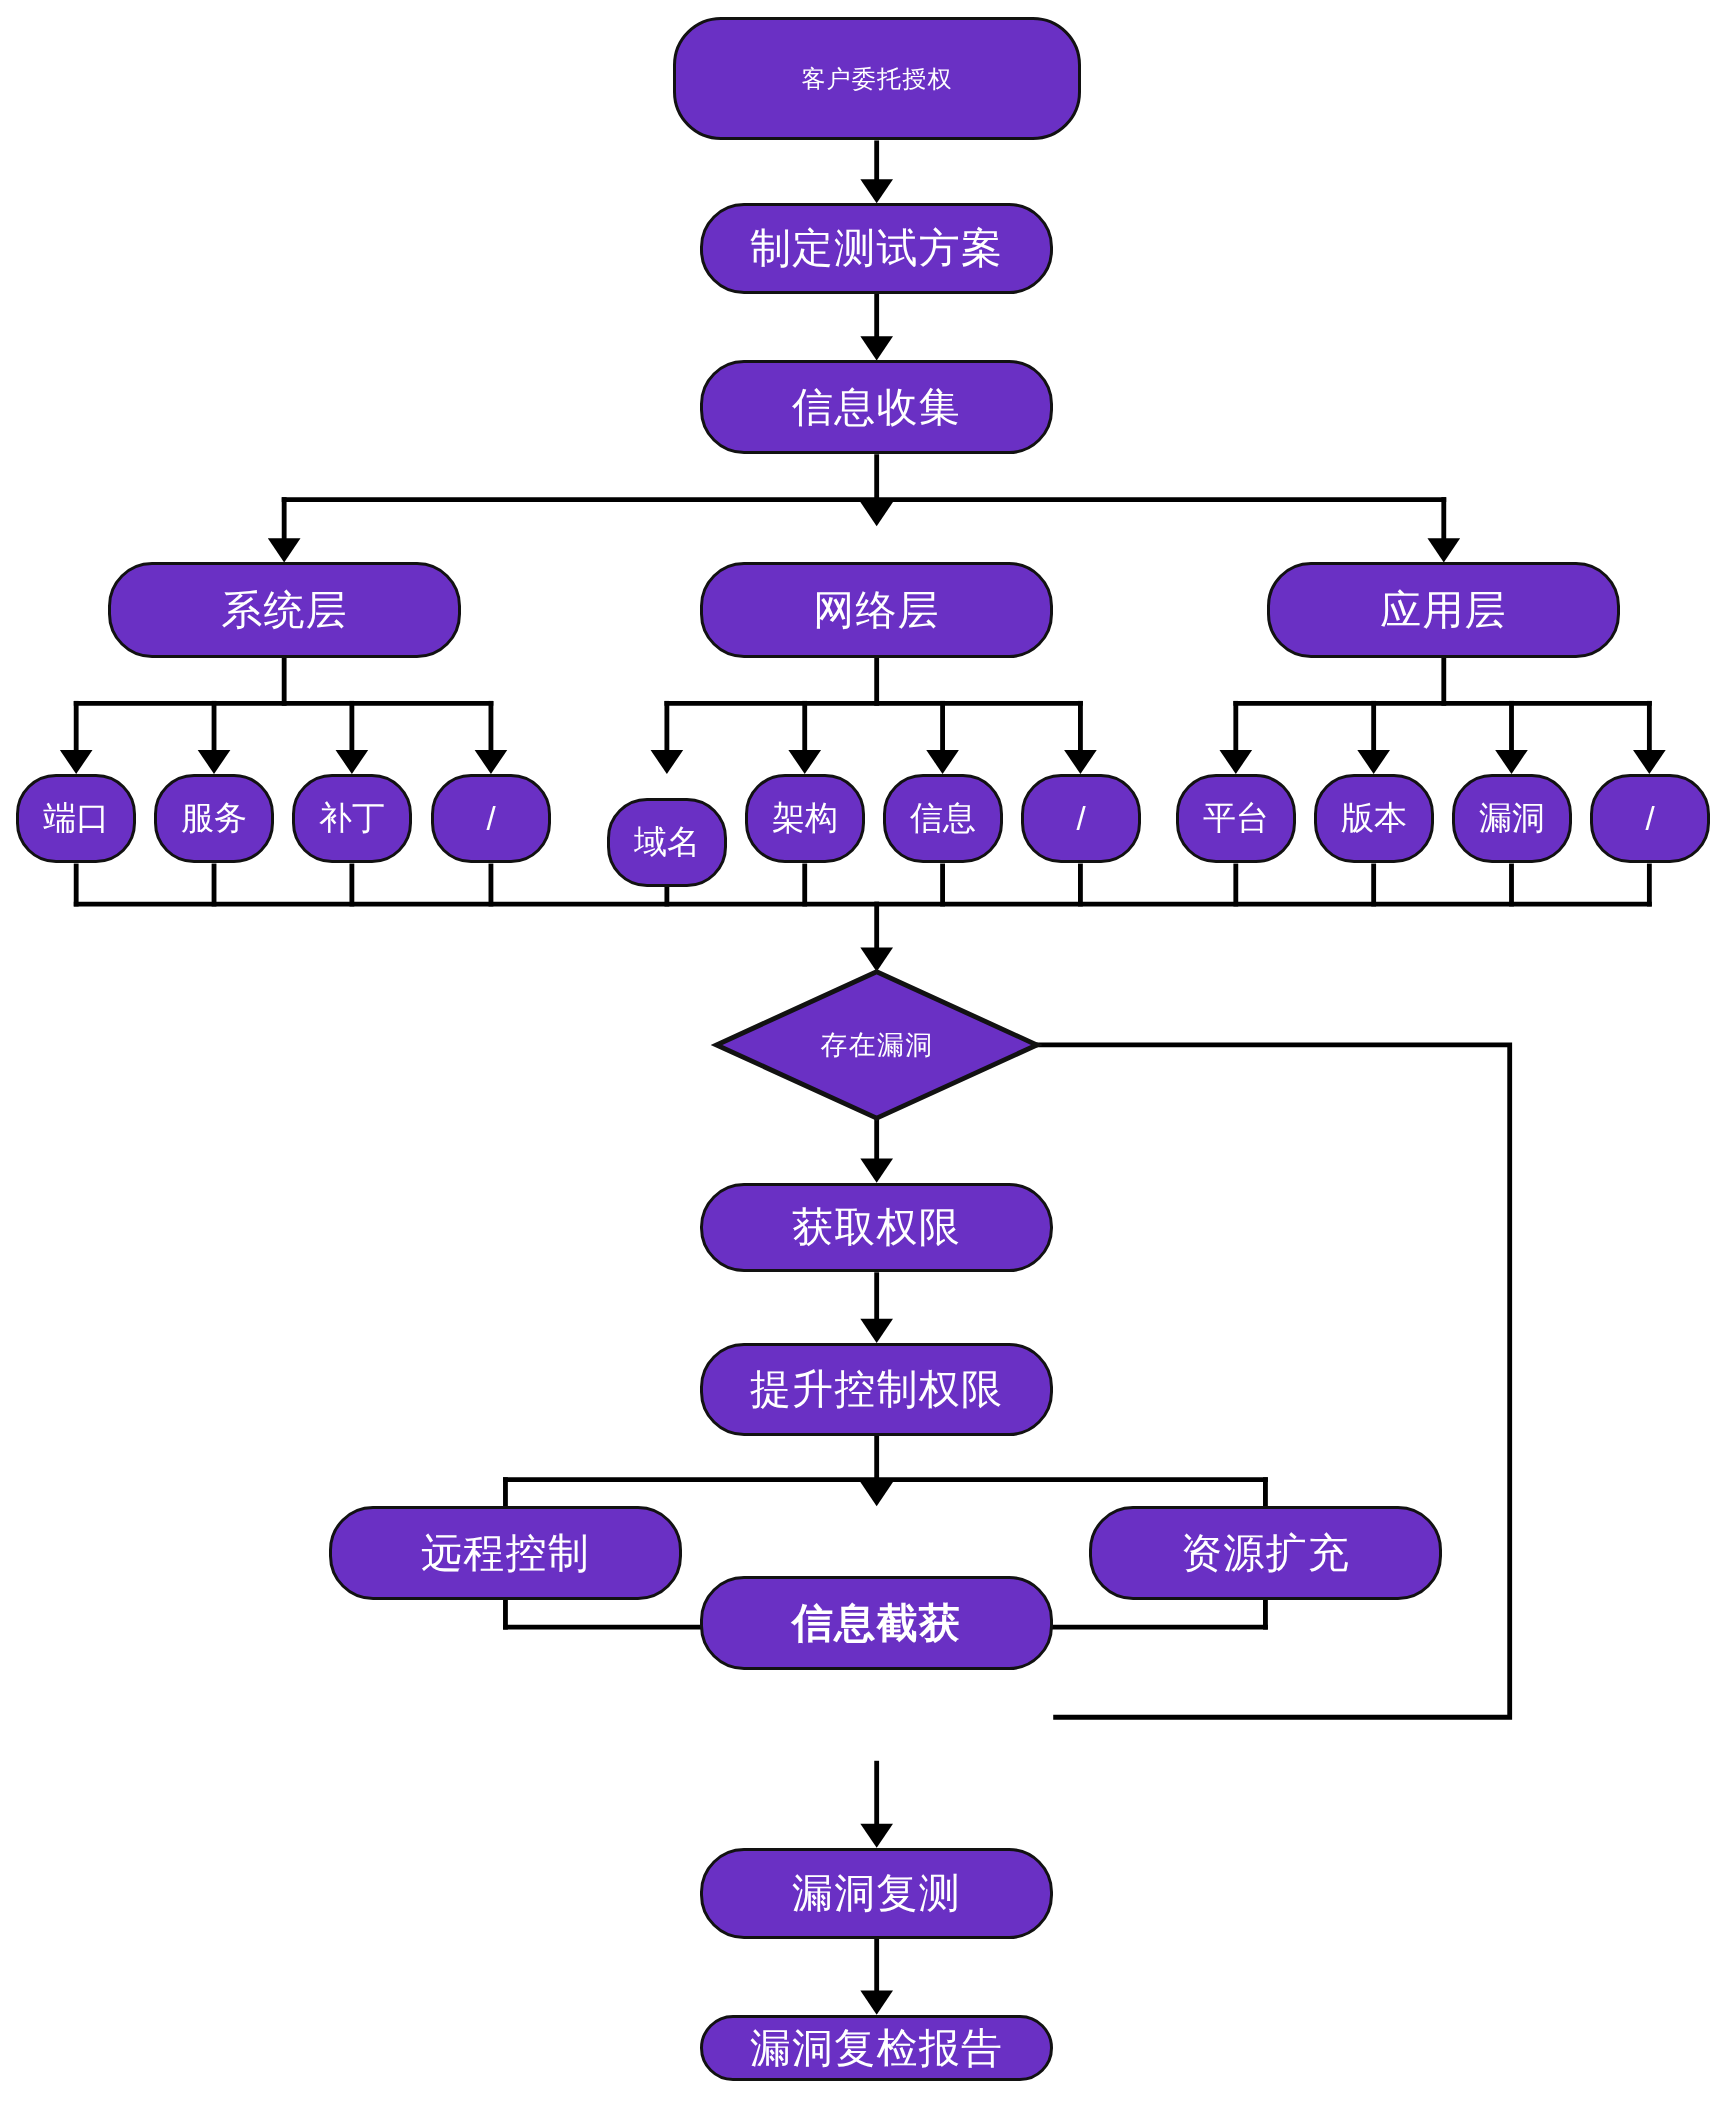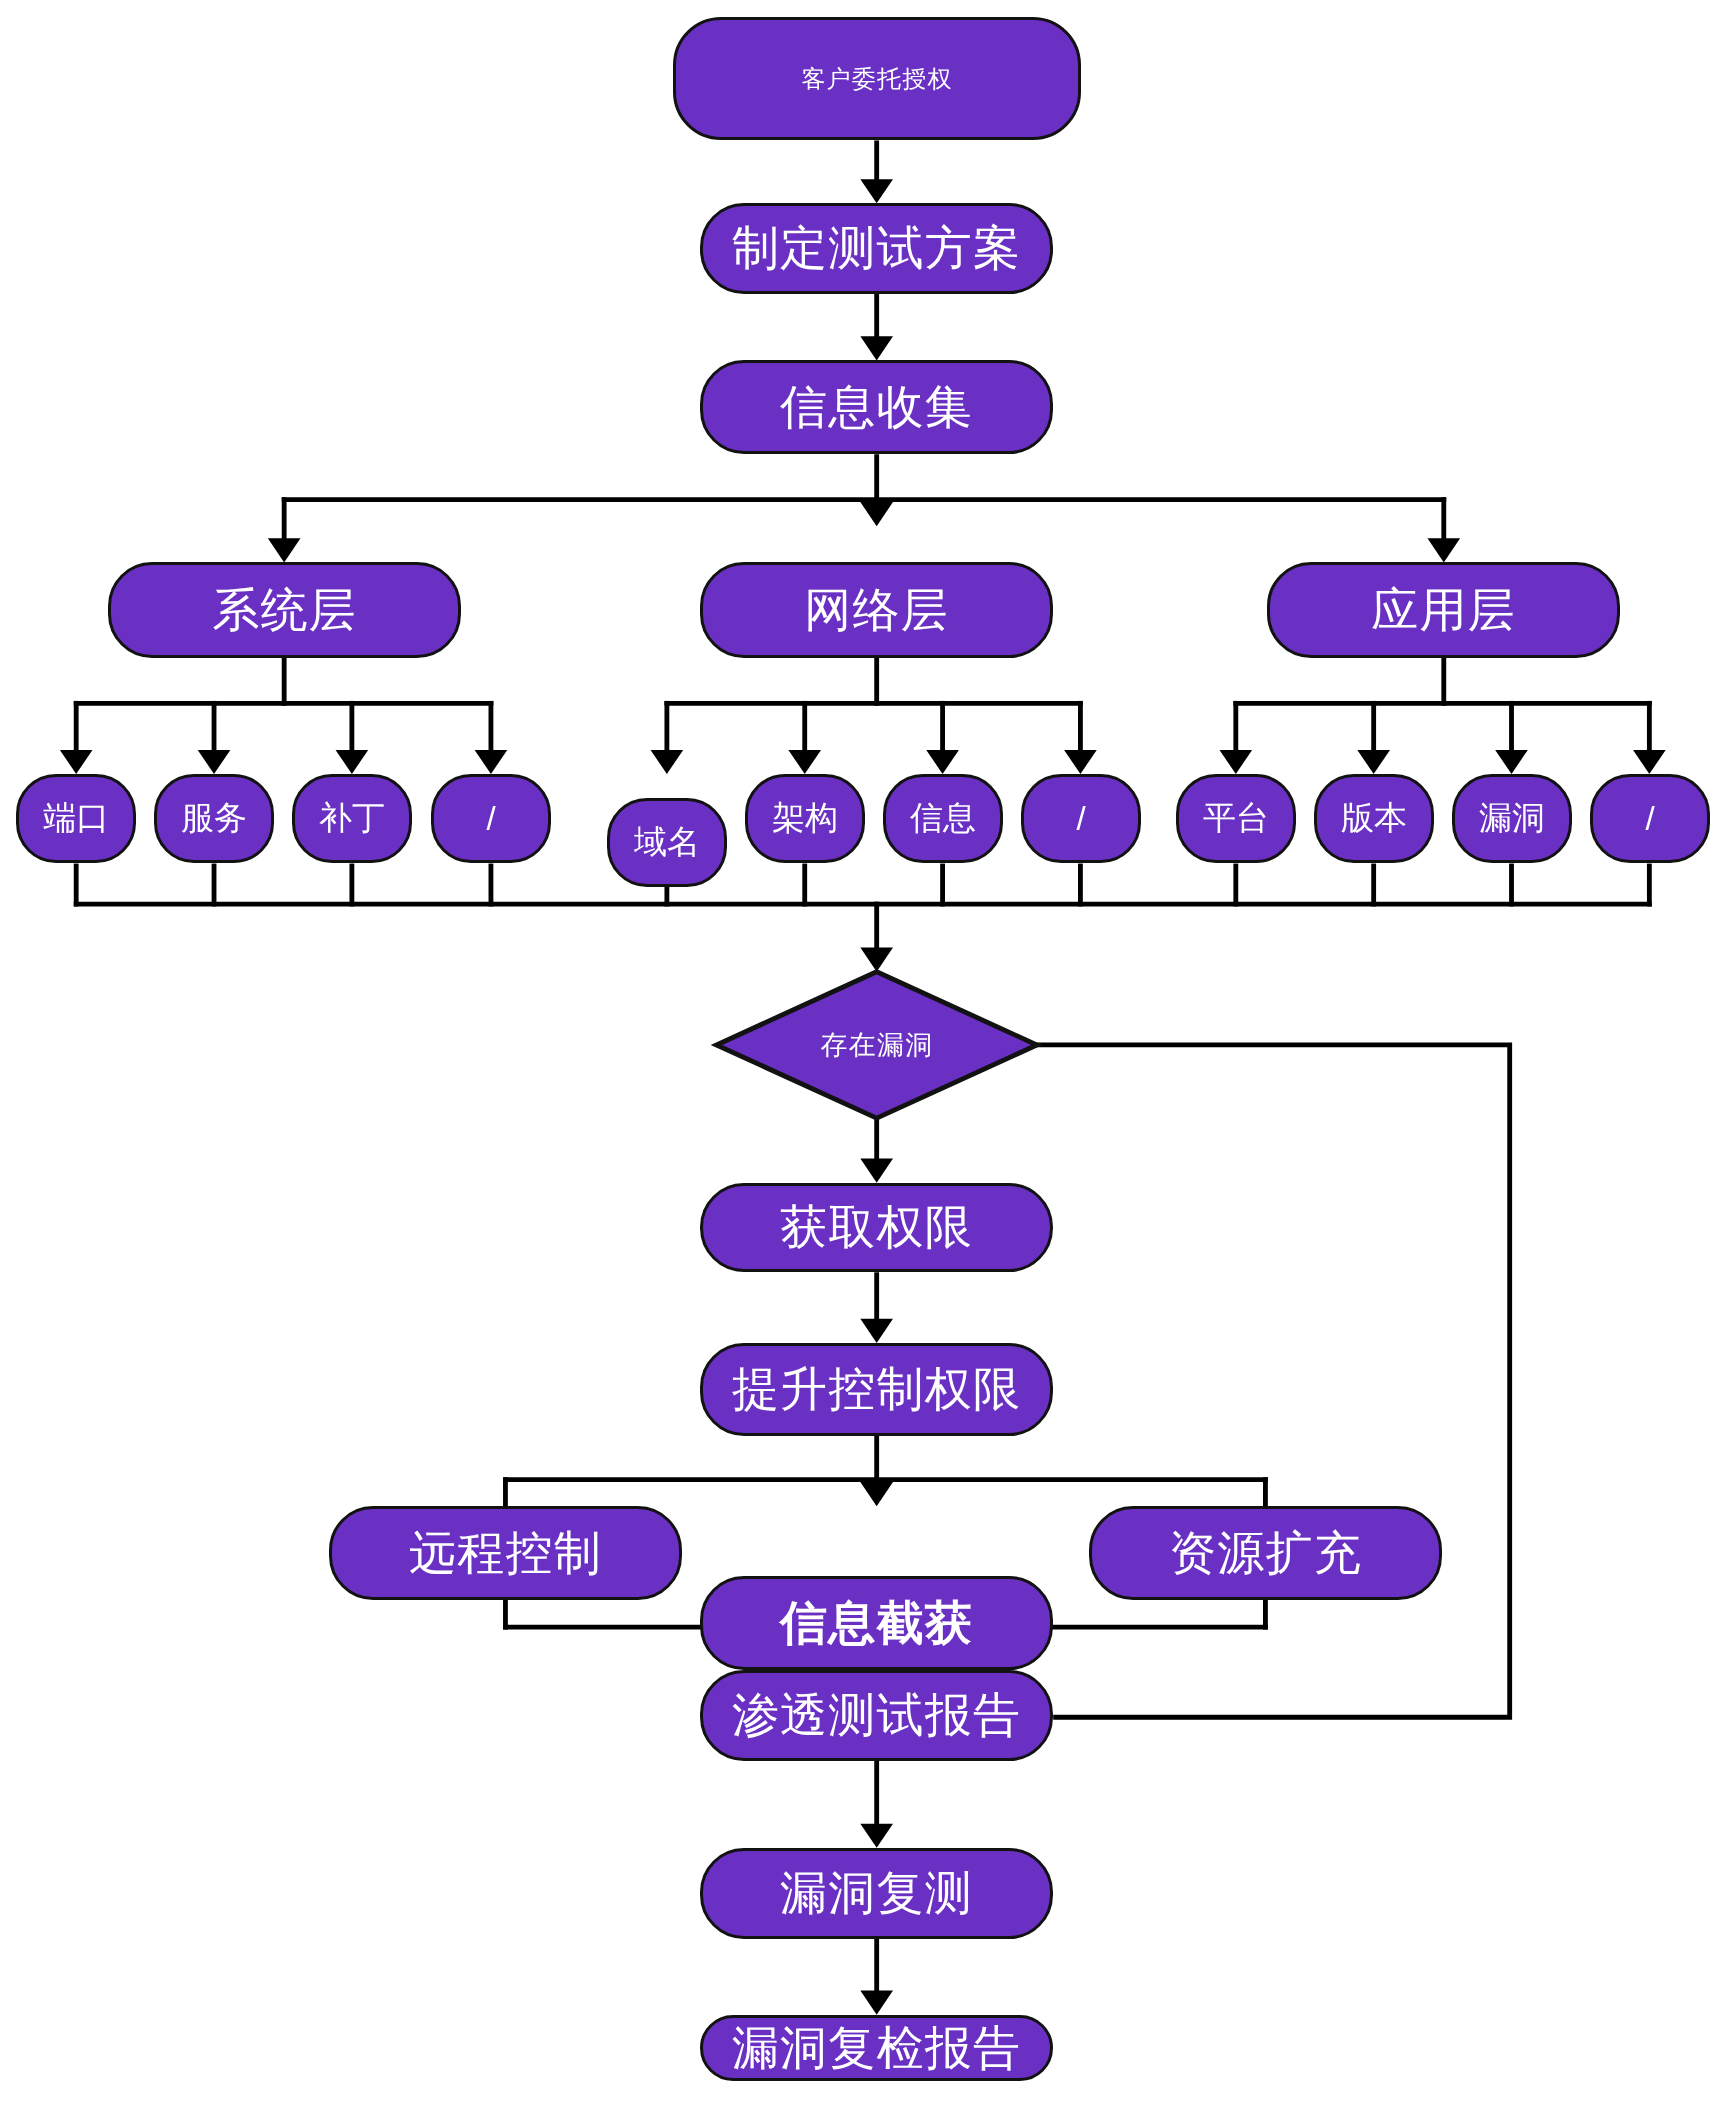--- a/index.html
+++ b/index.html
@@ -19,21 +19,21 @@
   }
   #wires{position:absolute;left:0;top:0;}
   .node{
     position:absolute;
     box-sizing:border-box;
     display:flex;align-items:center;justify-content:center;
     background:var(--fill);
     border:3px solid var(--node-border);
     border-radius:44px;
     color:var(--text);
-    font-size:47px;
+    font-size:41px;
     letter-spacing:1.2px;
     white-space:nowrap;
     text-align:center;
   }
   .node.big{border-radius:48px;font-size:24px;}
   .circle{
     border-radius:40px;
     font-size:33px;
     letter-spacing:0;
   }
@@ -168,18 +168,17 @@
   <div class="node circle" style="left:1452px;top:774px;width:120px;height:89px;">漏洞</div>
   <div class="node circle" style="left:1590px;top:774px;width:120px;height:89px;">/</div>
 
   <div class="node" style="left:700px;top:1183px;width:353px;height:89px;">获取权限</div>
   <div class="node" style="left:700px;top:1343px;width:353px;height:93px;">提升控制权限</div>
 
   <div class="node" style="left:329px;top:1506px;width:353px;height:94px;">远程控制</div>
   <div class="node" style="left:700px;top:1576px;width:353px;height:94px;font-weight:bold;">信息截获</div>
   <div class="node" style="left:1089px;top:1506px;width:353px;height:94px;">资源扩充</div>
 
-  <div class="node" style="left:700px;top:1670px;width:353px;height:91px;">渗透测试报告</div>
   <div class="node" style="left:700px;top:1848px;width:353px;height:91px;">漏洞复测</div>
   <div class="node" style="left:700px;top:2015px;width:353px;height:66px;">漏洞复检报告</div>
 
 </div>
 
 
 </body></html>

